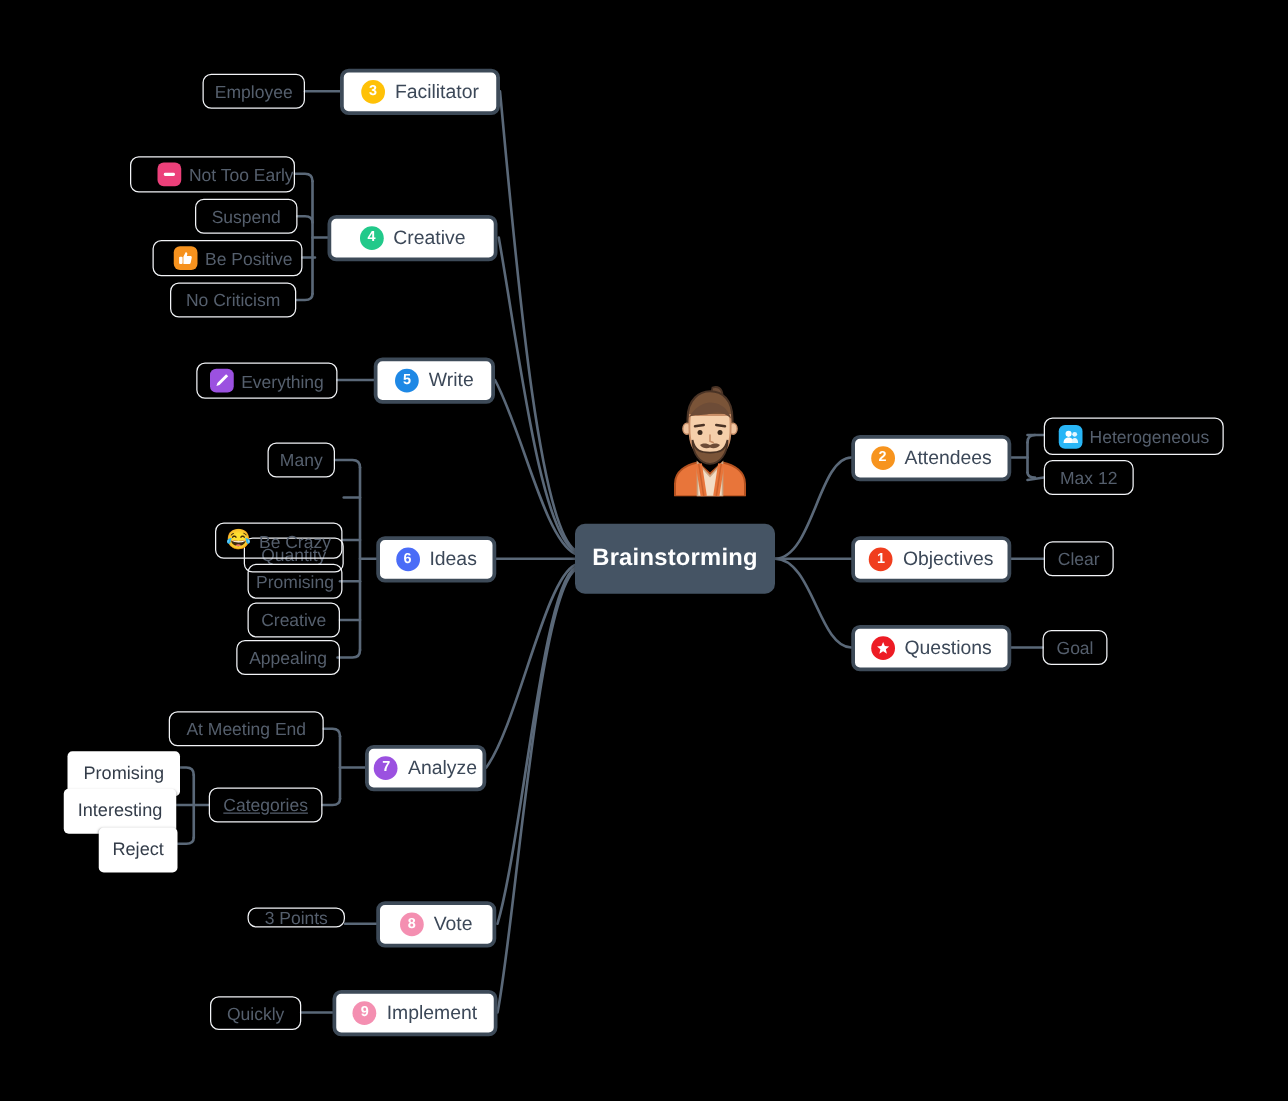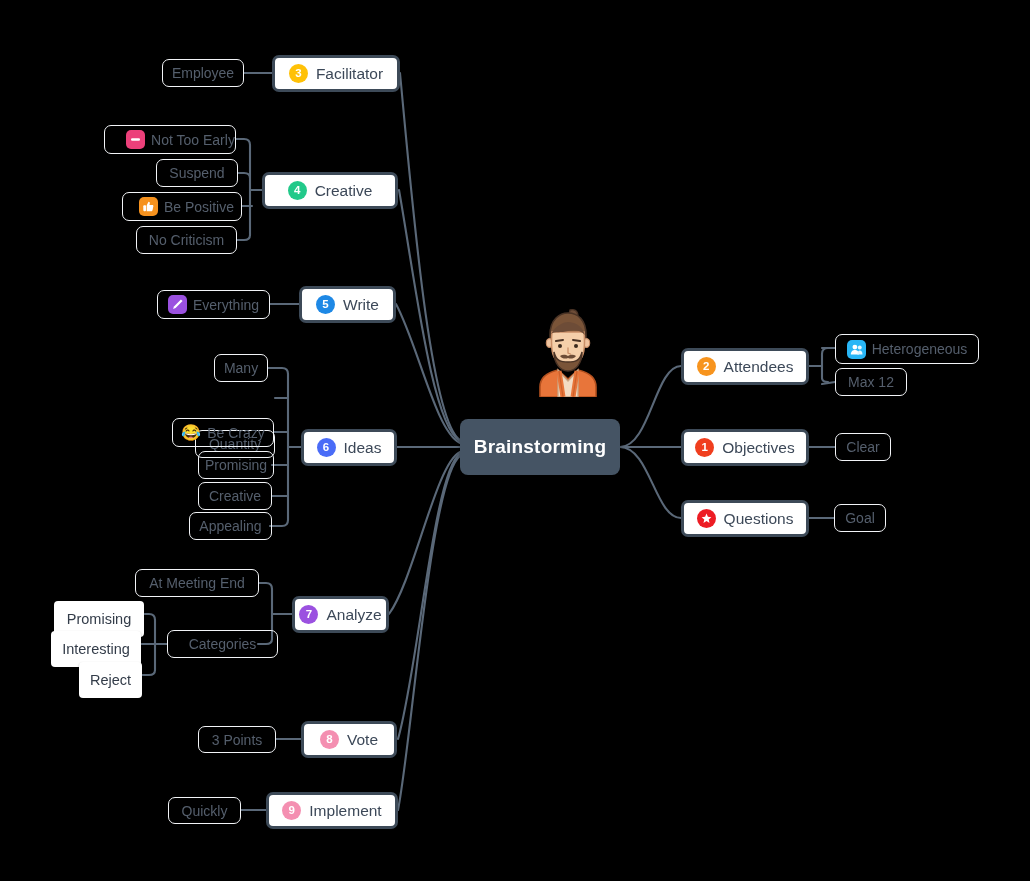--- a/index.html
+++ b/index.html
@@ -338,38 +338,38 @@
     <span>Appealing</span>
   </div>
 
   <div class="node main" style="left:292px; top:596px; width:97px; height:37px;">
     <span class="badge" style="background:#9b51e0;">7</span>
     <span>Analyze</span>
   </div>
   <div class="node leaf" style="left:135px; top:569px; width:124px; height:28px;">
     <span>At Meeting End</span>
   </div>
-  <div class="node leaf" style="left:167px; top:630px; width:111px; height:28px;">
+  <div class="node leaf" style="left:167px; top:630px; width:91px; height:28px;text-decoration:underline;">
     <span>Categories</span>
   </div>
   <div class="node leaf-solid" style="left:54px; top:601px; width:90px; height:26px;">
     <span>Promising</span>
   </div>
   <div class="node leaf-solid" style="left:51px; top:631px; width:90px; height:26px;">
     <span>Interesting</span>
   </div>
   <div class="node leaf-solid" style="left:79px; top:662px; width:63px; height:26px;">
     <span>Reject</span>
   </div>
 
   <div class="node main" style="left:301px; top:721px; width:96px; height:37px;">
     <span class="badge" style="background:#f48fb1;">8</span>
     <span>Vote</span>
   </div>
-  <div class="node leaf" style="left:198px; top:726px; width:78px; height:27px;">
+  <div class="node leaf" style="left:198px; top:726px; width:78px; height:16px;">
     <span>3 Points</span>
   </div>
 
   <div class="node main" style="left:266px; top:792px; width:132px; height:37px;">
     <span class="badge" style="background:#f48fb1;">9</span>
     <span>Implement</span>
   </div>
   <div class="node leaf" style="left:168px; top:797px; width:73px; height:27px;">
     <span>Quickly</span>
   </div>

